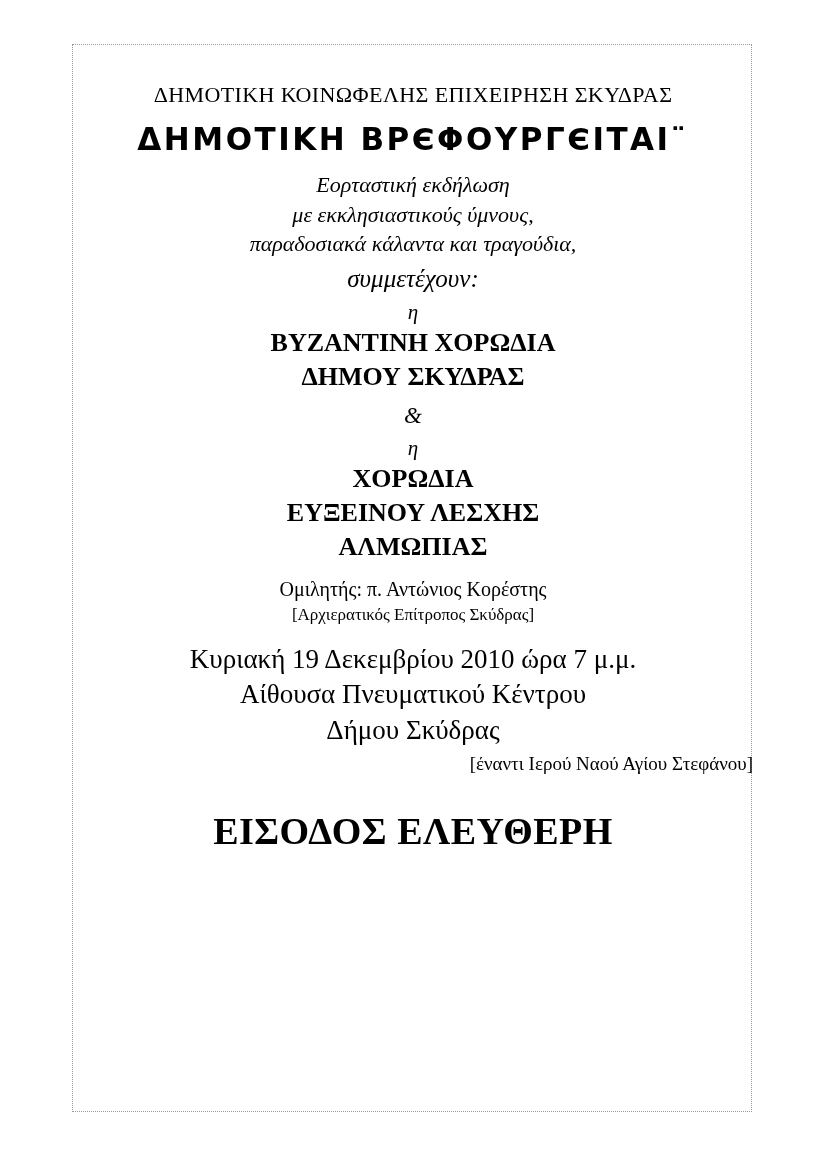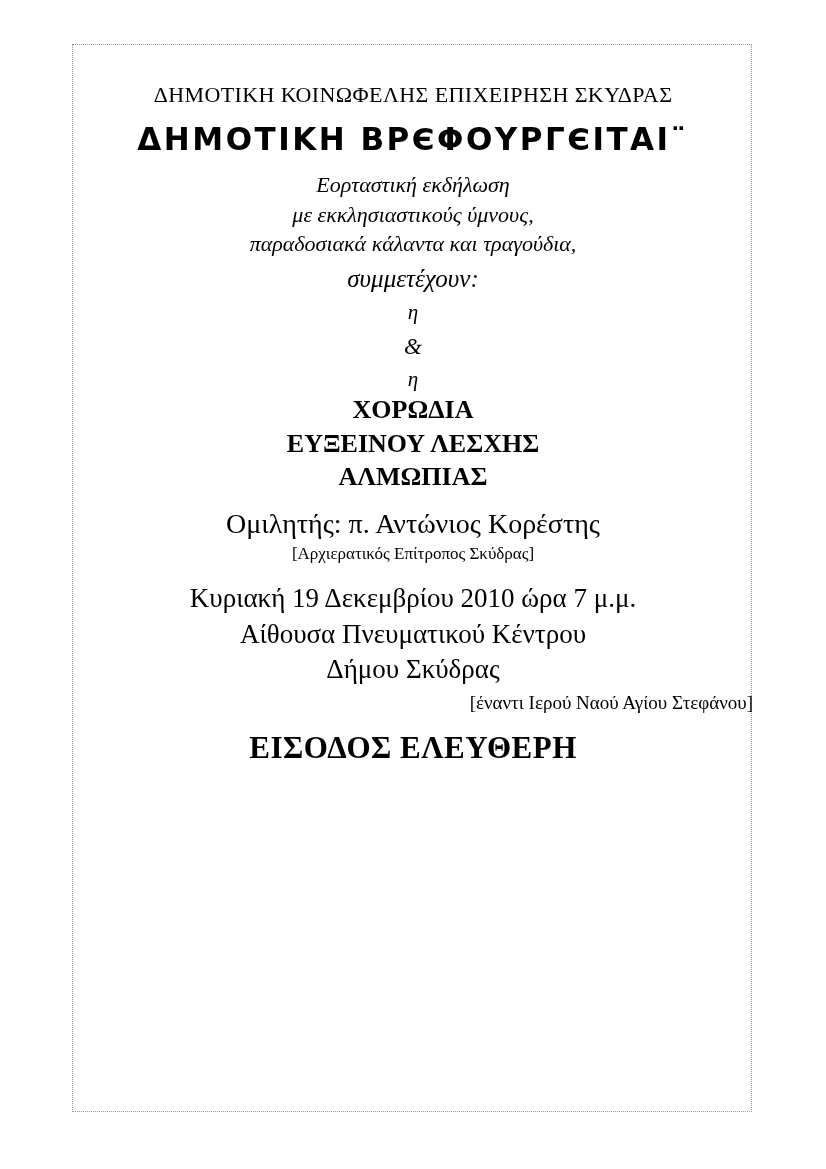--- a/index.html
+++ b/index.html
@@ -85,43 +85,43 @@
     line-height: 1.3;
     margin: 0;
   }
   .choir span { display: block; }
   .amp {
     font-style: italic;
     font-size: 23px;
     margin: 10px 0 4px 0;
   }
   .speaker {
-    font-size: 28px;
+    font-size: 20px;
     margin: 14px 0 0 0;
   }
   .speaker-note {
     font-size: 17px;
     margin: 4px 0 0 0;
   }
   .event-info {
     font-size: 27px;
     line-height: 1.32;
     margin: 17px 0 0 0;
   }
   .event-info span { display: block; }
   .venue-note {
     font-size: 19px;
     margin: 4px 0 0 0;
     text-align: right;
   }
   .free-entry {
     font-weight: bold;
-    font-size: 31px;
+    font-size: 38px;
     letter-spacing: 0.5px;
-    margin: 16px 0 0 0;
+    margin: 34px 0 0 0;
   }
 </style>
 </head>
 <body>
 
 <div class="page">
   <div class="poster-frame">
     <div class="content">
 
       <p class="org-line">ΔΗΜΟΤΙΚΗ ΚΟΙΝΩΦΕΛΗΣ ΕΠΙΧΕΙΡΗΣΗ ΣΚΥΔΡΑΣ</p>
@@ -132,20 +132,24 @@
 
       <div class="subtitle">
         <span class="l1">Εορταστική εκδήλωση</span>
         <span class="l2">με εκκλησιαστικούς ύμνους,</span>
         <span class="l3">παραδοσιακά κάλαντα και τραγούδια,</span>
       </div>
 
       <p class="participate">συμμετέχουν:</p>
 
       <p class="eta">η</p>
+      <div class="choir">
+        <span>ΒΥΖΑΝΤΙΝΗ ΧΟΡΩΔΙΑ</span>
+        <span>ΔΗΜΟΥ ΣΚΥΔΡΑΣ</span>
+      </div>
 
       <p class="amp">&amp;</p>
 
       <p class="eta">η</p>
       <div class="choir">
         <span>ΧΟΡΩΔΙΑ</span>
         <span>ΕΥΞΕΙΝΟΥ ΛΕΣΧΗΣ</span>
         <span>ΑΛΜΩΠΙΑΣ</span>
       </div>
 

